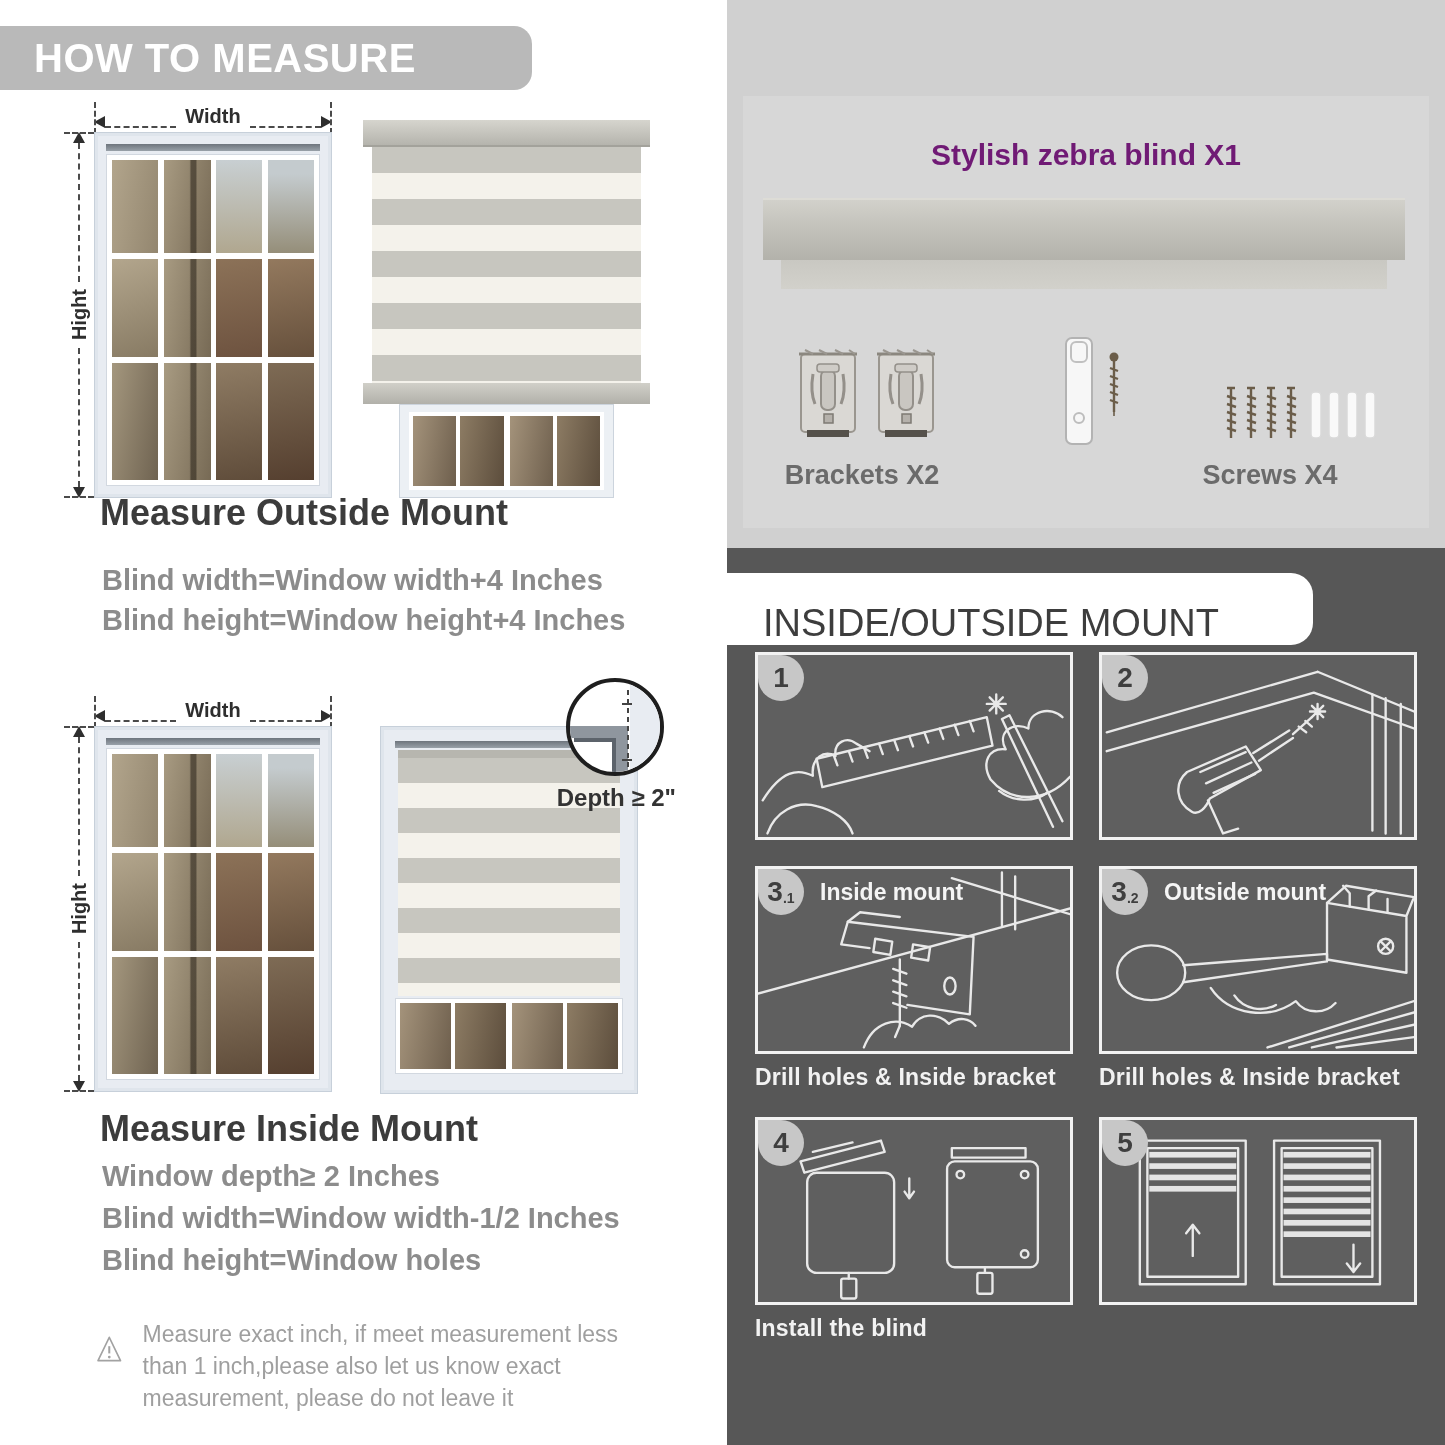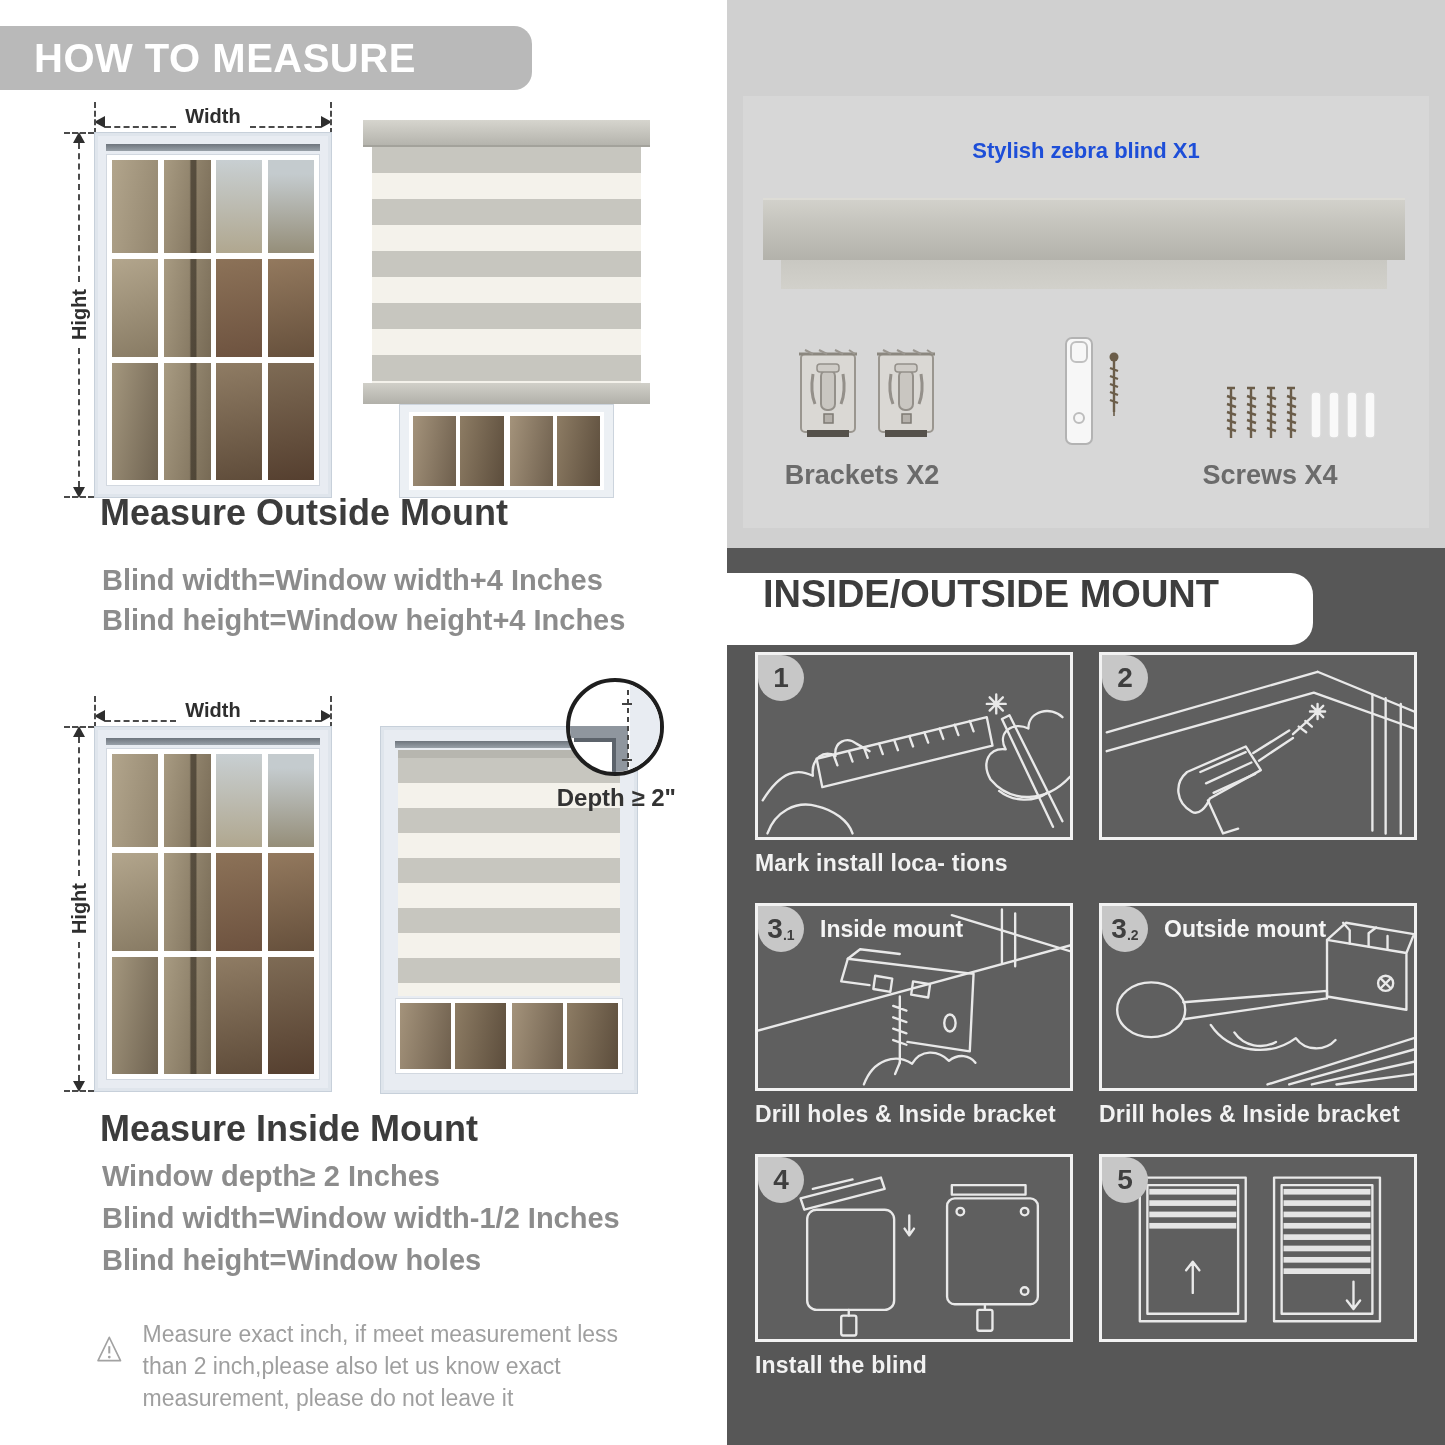--- a/index.html
+++ b/index.html
@@ -79,31 +79,31 @@
   .m-line{font-size:29px;font-weight:bold;color:#8c8c8c;line-height:40px}
   #warning{left:96px;top:1310px;width:560px;display:flex;gap:20px;align-items:flex-start}
   #warning .wtext{font-size:23px;color:#9f9f9f;line-height:32px;padding-top:8px}
 
   
   #included-section{left:727px;top:0;width:718px;height:548px;background:#d0d0d0}
   #included-inset{position:absolute;left:16px;top:96px;right:16px;bottom:20px;background:#d7d7d7}
   #included-bar{position:absolute;left:0;top:10px;width:502px;height:76px;background:#fff;
     border-radius:0 24px 24px 0;display:flex;align-items:center;padding-left:38px;box-sizing:border-box;
     color:#cbcbcb;font-size:40px;font-weight:bold;letter-spacing:.5px}
-  #blind-label{position:absolute;left:0;right:0;top:138px;text-align:center;color:#1d4ed8;font-size:22px;font-weight:bold}
+  #blind-label{position:absolute;left:0;right:0;top:138px;text-align:center;color:#701a75;font-size:30px;font-weight:bold}
   #rail-main{position:absolute;left:36px;right:40px;top:198px;height:60px;
     background:linear-gradient(180deg,#d2d1cb 0%,#c3c2bb 45%,#b3b2ab 100%);border-top:2px solid #dddcd6}
   #rail-sub{position:absolute;left:54px;right:58px;top:260px;height:29px;
     background:linear-gradient(180deg,#c9c8c2,#d2d1cb)}
   .part-label{position:absolute;top:460px;text-align:center;color:#6b6b6b;font-size:27px;font-weight:bold}
 
   #mount-section{left:727px;top:548px;width:718px;height:897px;background:#575757}
   #mount-bar{position:absolute;left:0;top:25px;width:586px;height:72px;background:#fff;
-    border-radius:0 22px 22px 0;display:flex;align-items:flex-start;padding-left:36px;box-sizing:border-box;
-    color:#3d3d3d;font-size:38px;font-weight:bold}
+    border-radius:0 22px 22px 0;display:flex;align-items:flex-end;padding-left:36px;box-sizing:border-box;
+    color:#3d3d3d;font-size:38px;font-weight:normal}
   #steps-grid{position:absolute;left:28px;top:104px;width:662px;display:grid;
     grid-template-columns:1fr 1fr;column-gap:26px;row-gap:26px}
   .panel{position:relative;height:182px;border:3px solid #f2f2f2;background:#5f5f5f;overflow:hidden}
   .panel svg{position:absolute;inset:0;width:100%;height:100%}
   .badge{position:absolute;left:0;top:0;width:46px;height:46px;background:#c7c7c7;
     border-radius:0 50% 50% 50%;display:flex;align-items:center;justify-content:center;
     color:#3f3f3f;font-weight:bold;font-size:28px;line-height:1}
   .badge .bsub{font-size:14px;margin-top:12px}
   .ptitle{position:absolute;left:62px;top:10px;color:#f5f5f5;font-weight:bold;font-size:23px}
   .caption{margin-top:10px;color:#f2f2f2;font-weight:bold;font-size:23px;letter-spacing:.2px}
@@ -246,21 +246,21 @@
 <div class="abs m-line" style="left:102px;top:1156px">Window depth≥ 2 Inches</div>
 <div class="abs m-line" style="left:102px;top:1198px">Blind width=Window width-1/2 Inches</div>
 <div class="abs m-line" style="left:102px;top:1240px">Blind height=Window holes</div>
 
 <div class="abs" id="warning">
   <svg width="66" height="78" viewBox="0 0 66 78">
     <path d="M33,10 L61,68 L5,68 Z" stroke="#a2a2a2" stroke-width="4" fill="none" stroke-linejoin="round"></path>
     <line x1="33" y1="32" x2="33" y2="50" stroke="#a2a2a2" stroke-width="5"></line>
     <circle cx="33" cy="59" r="3.4" fill="#a2a2a2"></circle>
   </svg>
-  <div class="wtext">Measure exact inch, if meet measurement less than 2 inch,please also let us know exact measurement, please do not leave it</div>
+  <div class="wtext">Measure exact inch, if meet measurement less than 1 inch,please also let us know exact measurement, please do not leave it</div>
 </div>
 
 <div class="abs" id="included-section">
   <div id="included-inset"></div>
   <div id="blind-label">Stylish zebra blind X1</div>
   <div id="rail-main"></div>
   <div id="rail-sub"></div>
 
   <svg class="abs" style="left:70px;top:348px" width="62" height="94" viewBox="0 0 62 94">
     <rect x="4" y="6" width="54" height="78" rx="4" fill="#dad8d4" stroke="#9a968f" stroke-width="2"></rect>
@@ -332,21 +332,20 @@
             <path d="M10,185 C18,162 40,150 62,156 C80,160 96,172 100,185"></path>
             <path d="M330,125 C305,152 268,154 246,128 C236,110 244,94 262,96 C252,78 270,66 286,74 C286,55 310,50 322,62"></path>
             <path d="M255,140 C270,152 292,152 306,142"></path>
           </g>
         </svg>
         <div class="badge">
           <span class="bnum">1</span>
             <span class="bsub"></span>
         </div>
       </div>
-      <div class="caption">Mark install loca- tions</div>
     </div>
 
     <div class="step">
       <div class="panel">
         <svg viewBox="0 0 330 185">
           <g class="lineart">
             <path d="M5,78 L228,14 M228,14 L330,56 M5,98 L224,36 L330,74"></path>
             <path d="M300,42 L300,185 M316,48 L316,185 M286,38 L286,182"></path>
             <path d="M95,162 C78,152 76,132 90,120 L152,93 L168,118 L114,148 C110,158 102,166 95,162 Z"></path>
             <path d="M104,120 l48,-21 M110,132 l48,-22 M118,142 l44,-20"></path>

